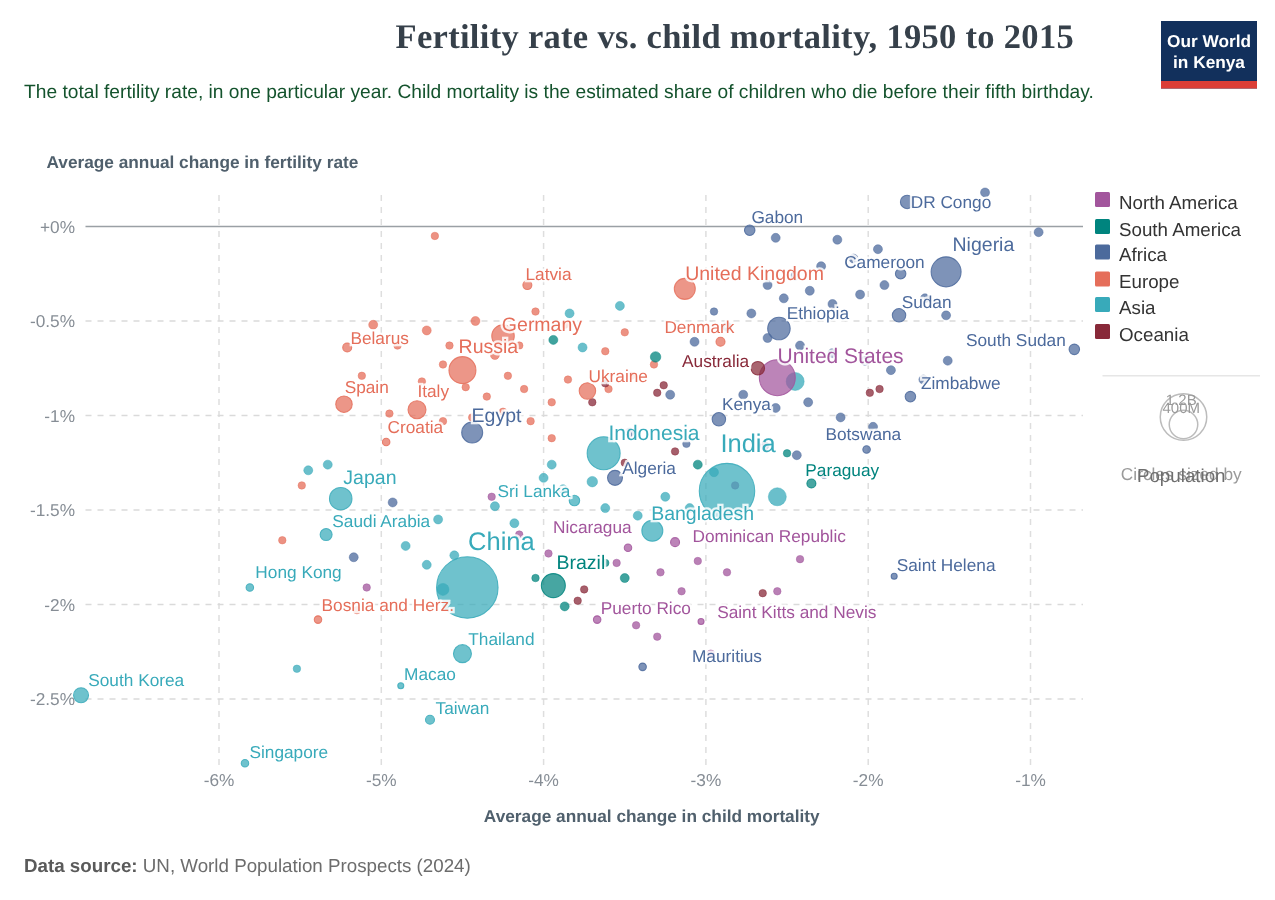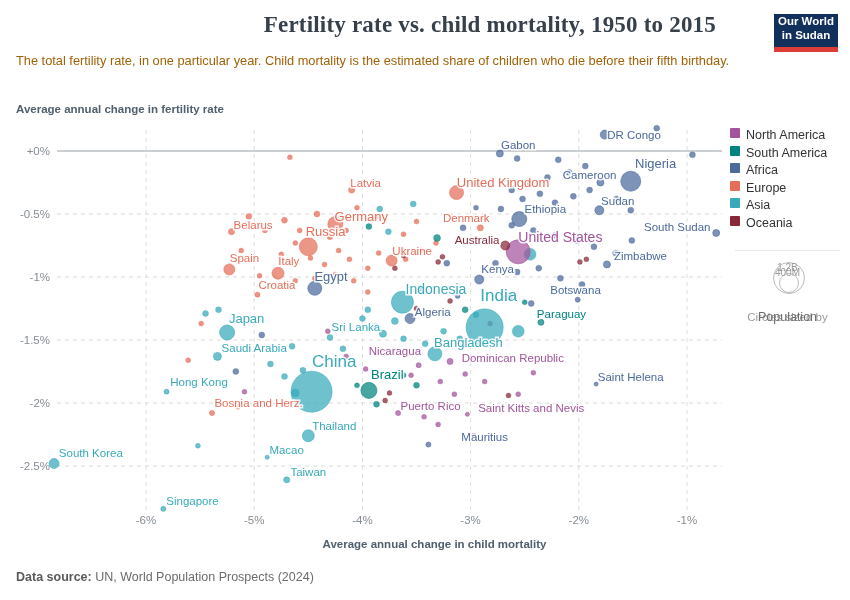--- a/index.html
+++ b/index.html
@@ -1,25 +1,25 @@
 <!DOCTYPE html>
 <html><head>
 <meta charset="utf-8">
 <style>
   html,body{margin:0;padding:0;background:#fff;}
   #page{position:relative;width:850px;height:600px;background:#fff;overflow:hidden;
         font-family:"Liberation Sans",sans-serif;}
   .abs{position:absolute;}
   #chart-title{left:16px;top:12px;width:700px;font-family:"Liberation Serif",serif;
     font-weight:700;font-size:23px;color:#36404a;letter-spacing:.2px;text-align:right;}
-  #chart-subtitle{left:16px;top:52px;width:720px;font-size:12.8px;line-height:1.45;color:#a16207;}
-  #y-axis-title{left:16px;top:103px;font-size:11.5px;font-weight:700;color:#50606d;}
+  #chart-subtitle{left:16px;top:52px;width:720px;font-size:12.8px;line-height:1.45;color:#14532d;}
+  #y-axis-title{left:31px;top:103px;font-size:11.5px;font-weight:700;color:#50606d;}
   #owid-logo{right:12px;top:14px;width:64px;background:#12305c;cursor:pointer;}
   #owid-logo .logo-text{color:#fff;font-size:11.5px;font-weight:700;text-align:center;
-    line-height:1.25;padding:0 2px 4px 2px;}
+    line-height:1.25;padding:7px 2px 4px 2px;}
   #owid-logo .logo-red{height:5px;background:#dc3e37;}
   #legend{right:8px;top:128px;width:112px;}
   .legend-item{display:flex;height:17.5px;cursor:pointer;}
   .legend-item .swatch{width:10px;height:10px;border-radius:1px;margin-right:6px;flex:0 0 auto;}
   .legend-item .lbl{font-size:12.5px;color:#333;white-space:nowrap;}
   #legend-divider{right:10px;top:250px;width:105px;border-top:1px solid #e6e6e6;}
   #size-legend{right:10px;top:254px;width:105px;text-align:center;color:#9a9a9a;}
   #size-big{left:37.5px;top:8px;width:30px;height:30px;border:1px solid #bcbcbc;border-radius:50%;}
   #size-small{left:43.5px;top:19px;width:18px;height:18px;border:1px solid #bcbcbc;border-radius:50%;background:#fff0;}
   #size-lbl-big{left:0;top:8px;width:105px;font-size:10px;}
@@ -36,21 +36,21 @@
 
 <div id="page">
 
   <div class="abs" id="chart-title">Fertility rate vs. child mortality, 1950 to 2015</div>
   <div class="abs" id="chart-subtitle">The total fertility rate, in one particular year. Child mortality is the estimated share of children who die before their fifth birthday.</div>
   <div class="abs" id="y-axis-title">Average annual change in fertility rate</div>
 
   <div class="abs" id="owid-logo">
     <div class="logo-text">
       <span>Our World</span><br>
-      <span>in Sudan</span>
+      <span>in Kenya</span>
     </div>
     <div class="logo-red"></div>
   </div>
 
   <svg class="abs" id="plot" width="850" height="600" viewBox="0 0 850 600" style="left:0;top:0;">
       <line x1="146" y1="130" x2="146" y2="512" stroke="#dedede" stroke-dasharray="4,4"></line>
       <text x="146" y="524" text-anchor="middle" font-size="11.5" fill="#868d95">-6%</text>
       <line x1="254.2" y1="130" x2="254.2" y2="512" stroke="#dedede" stroke-dasharray="4,4"></line>
       <text x="254.2" y="524" text-anchor="middle" font-size="11.5" fill="#868d95">-5%</text>
       <line x1="362.4" y1="130" x2="362.4" y2="512" stroke="#dedede" stroke-dasharray="4,4"></line>

